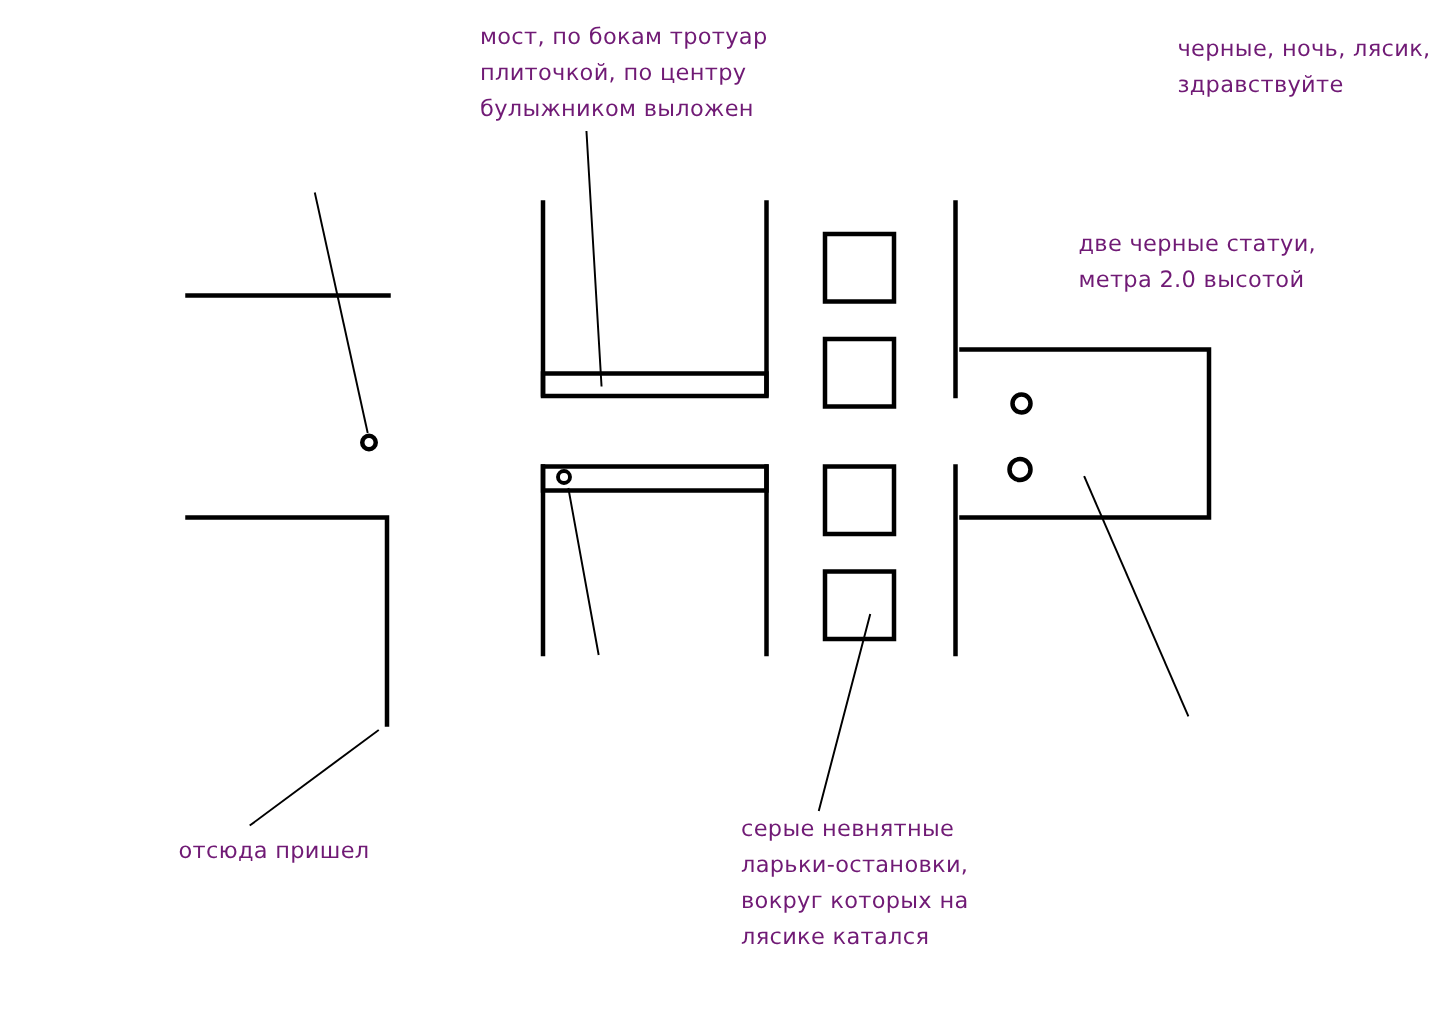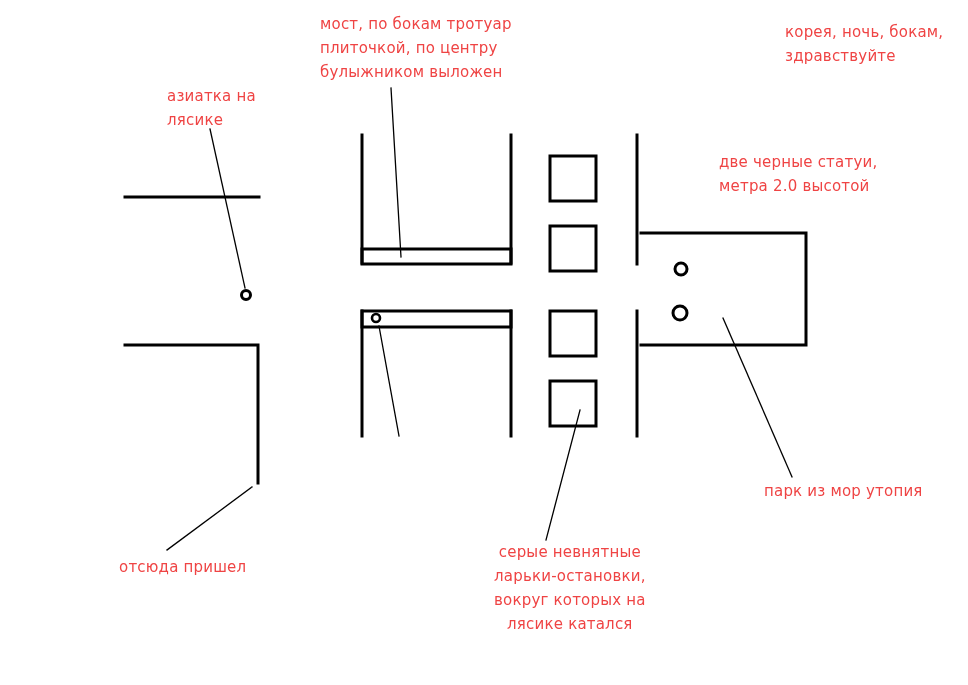--- a/index.html
+++ b/index.html
@@ -10,21 +10,21 @@
       height: 685px;
       background: #ffffff;
       overflow: hidden;
     }
     .drawing { position: absolute; left: 0; top: 0; }
     .note {
       position: absolute;
       white-space: pre-line;
       font-size: 15px;
       line-height: 24px;
-      color: #ef4444;
+      color: #701a75;
       letter-spacing: 0.2px;
     }
   </style>
 </head>
 <body>
 
 <div class="canvas">
 
   <svg class="drawing" width="968" height="685" viewBox="0 0 968 685">
     <g stroke="#000000" fill="none" stroke-linecap="square">
@@ -60,32 +60,29 @@
       <circle cx="681" cy="269" r="6" stroke-width="3"></circle>
       <circle cx="680" cy="313" r="7" stroke-width="3"></circle>
       <line x1="723" y1="318" x2="792" y2="477" stroke-width="1.3"></line>
     </g>
   </svg>
 
   <div class="note" style="left:320px; top:12px;">мост, по бокам тротуар
 плиточкой, по центру
 булыжником выложен</div>
 
-  <div class="note" style="left:785px; top:20px;">корея, ночь, бокам,
+  <div class="note" style="left:785px; top:20px;">черные, ночь, лясик,
 здравствуйте</div>
 
-  <div class="note" style="left:167px; top:84px;">азиатка на
-лясике</div>
 
   <div class="note" style="left:719px; top:150px;">две черные статуи,
 метра 2.0 высотой</div>
 
 
-  <div class="note" style="left:764px; top:479px;">парк из мор утопия</div>
 
   <div class="note" style="left:119px; top:555px;">отсюда пришел</div>
 
-  <div class="note" style="left:494px; top:540px;text-align:center;">серые невнятные
+  <div class="note" style="left:494px; top:540px;">серые невнятные
 ларьки-остановки,
 вокруг которых на
 лясике катался</div>
 
 </div>
 
 </body></html>

